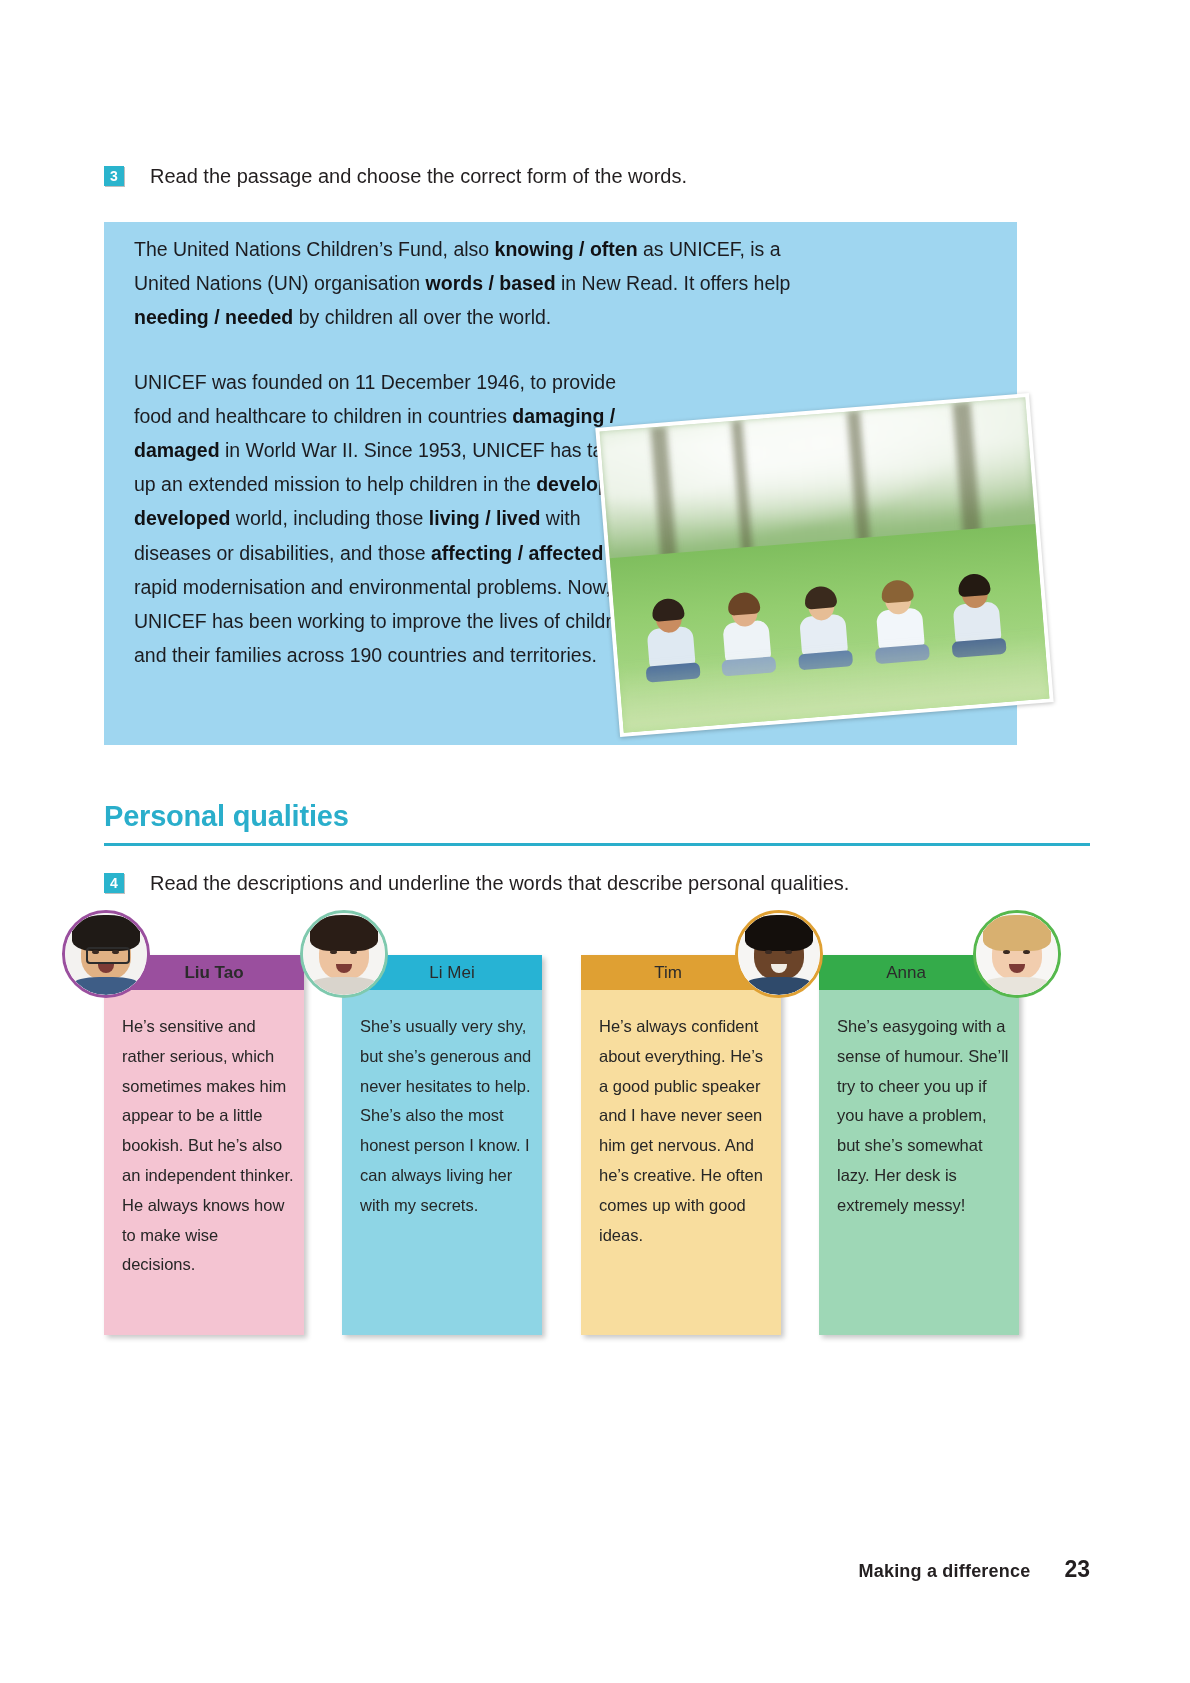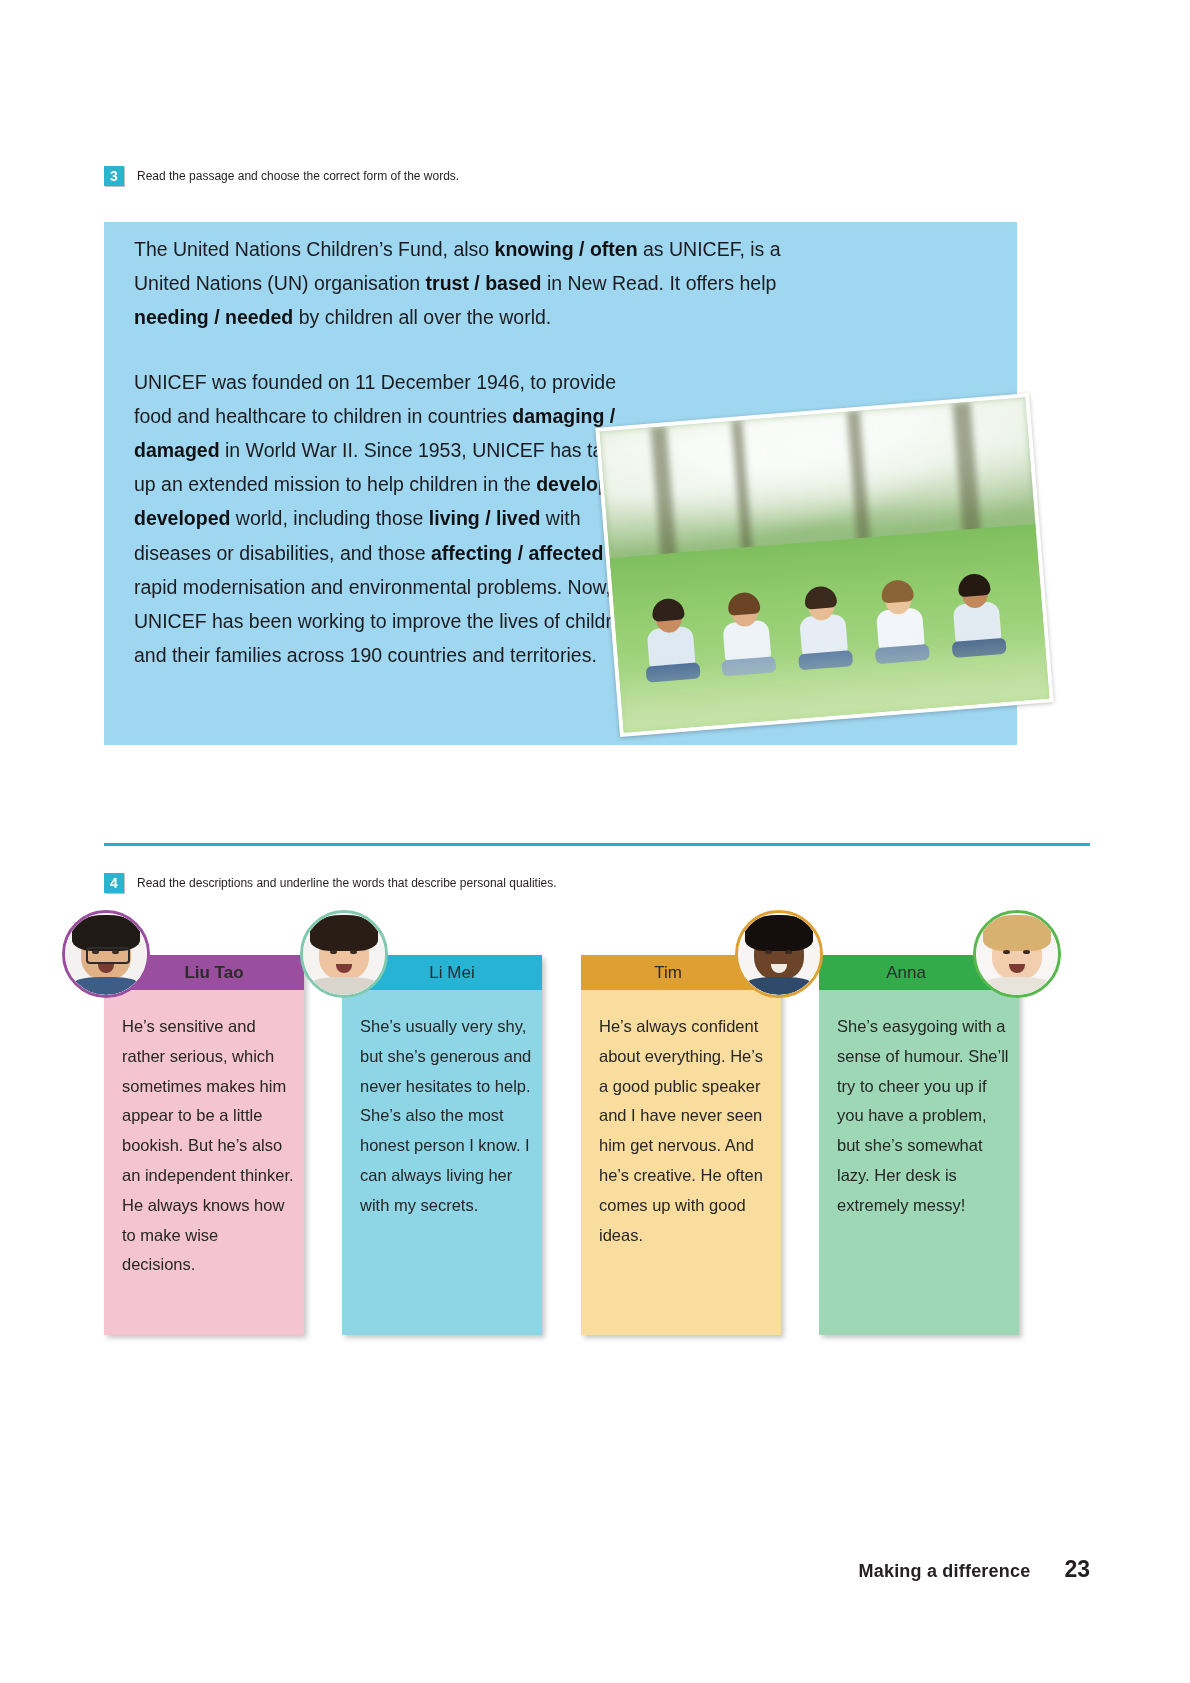--- a/index.html
+++ b/index.html
@@ -35,22 +35,22 @@
     color: #ffffff;
     font-size: 14px;
     font-weight: bold;
     line-height: 20px;
     text-align: center;
     flex: 0 0 auto;
     margin-top: 3px;
     box-shadow: 1px 1px 0 rgba(0,0,0,0.25);
   }
   .ex-text {
-    margin-left: 13px;
-    font-size: 12px;
+    margin-left: 26px;
+    font-size: 20px;
     line-height: 26px;
     color: #231f20;
     white-space: nowrap;
   }
 
   
   .passage-box {
     position: absolute;
     left: 104px;
     top: 222px;
@@ -280,21 +280,21 @@
 
 <div class="page">
 
   <div class="ex-row" style="left:104px; top:163px;">
     <div class="ex-badge">3</div>
     <div class="ex-text">Read the passage and choose the correct form of the words.</div>
   </div>
 
   <div class="passage-box">
     <div class="passage-text">
-      <p><span>The United Nations Children’s Fund, also </span><b>knowing / often</b><span> as UNICEF, is a United Nations (UN) organisation </span><b>trust / based</b><span> in New Read. It offers help </span><b>needing / needed</b><span> by children all over the world.</span></p>
+      <p><span>The United Nations Children’s Fund, also </span><b>knowing / often</b><span> as UNICEF, is a United Nations (UN) organisation </span><b>words / based</b><span> in New Read. It offers help </span><b>needing / needed</b><span> by children all over the world.</span></p>
       <p class="para-2"><span>UNICEF was founded on 11 December 1946, to provide food and healthcare to children in countries </span><b>damaging / damaged</b><span> in World War II. Since 1953, UNICEF has taken up an extended mission to help children in the </span><b>developing / developed</b><span> world, including those </span><b>living / lived</b><span> with diseases or disabilities, and those </span><b>affecting / affected</b><span> by rapid modernisation and environmental problems. Now, UNICEF has been working to improve the lives of children and their families across 190 countries and territories.</span></p>
     </div>
   </div>
 
   <div class="photo-wrap">
     <div class="photo">
       <div class="sky"></div>
       <div class="trunk t1"></div>
       <div class="trunk t2"></div>
       <div class="trunk t3"></div>
@@ -334,20 +334,21 @@
             <div class="hair" style="background:#241a12;"></div>
           </div>
         <div class="body" style="background:#e2eaf2;"></div>
         <div class="legs" style="background:#4d6a92;"></div>
       </div>
 
       <div class="grass-blur"></div>
     </div>
   </div>
 
+  <div class="section-heading" style="color: rgb(42, 174, 203);">Personal qualities</div>
   <div class="section-rule" style="background: rgb(42, 174, 203);"></div>
 
   <div class="ex-row" style="left:104px; top:870px;">
     <div class="ex-badge">4</div>
     <div class="ex-text">Read the descriptions and underline the words that describe personal qualities.</div>
   </div>
 
   <div class="cards">
 
     <div class="card" style="left:0px;">

